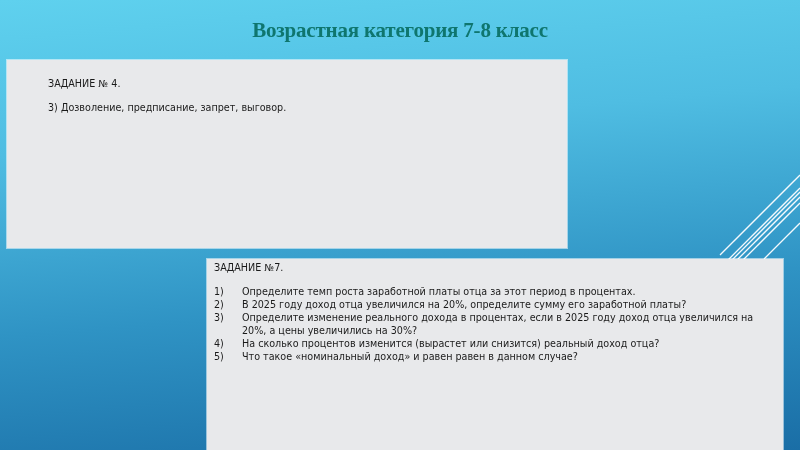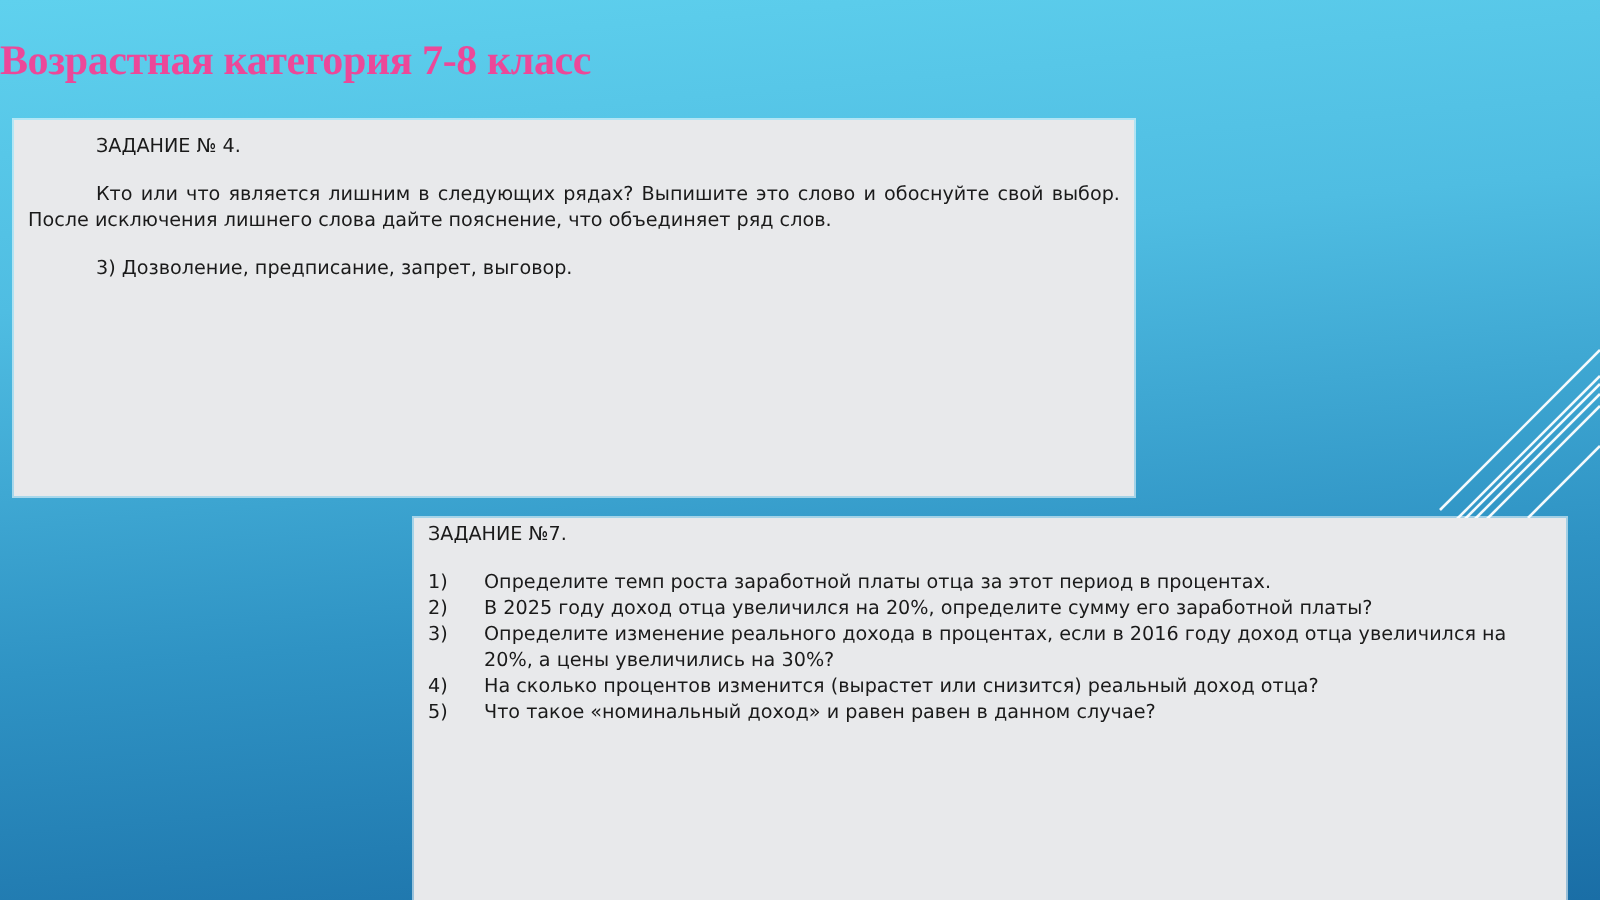--- a/index.html
+++ b/index.html
@@ -3,37 +3,37 @@
 <meta charset="utf-8">
 <style>
   html, body { margin: 0; padding: 0; }
   body {
     width: 800px; height: 450px; overflow: hidden; position: relative;
     background: linear-gradient(175deg, #5fd1ee 0%, #4fbde2 30%, #2f93c4 65%, #1a6ea6 100%);
     font-family: "DejaVu Sans", sans-serif;
   }
   .slide-title {
     position: absolute; left: 0; right: 0; top: 18px;
-    text-align: left;
+    text-align: center;
     font-family: "Liberation Serif", serif;
-    font-weight: bold; font-size: 21px; color: #ec4899;
+    font-weight: bold; font-size: 21px; color: #0f766e;
     letter-spacing: -0.2px;
   }
   .deco {
     position: absolute; right: 0; top: 150px; width: 140px; height: 140px;
   }
   .box {
     position: absolute; background: #e8e9eb;
     color: #1a1a1a; font-size: 9.6px; line-height: 1.35;
     box-shadow: 0 0 0 1px rgba(255,255,255,0.55);
   }
   .box1 { left: 7px; top: 60px; width: 546px; height: 188px; padding: 0 7px; }
   .box2 { left: 207px; top: 259px; width: 562px; height: 208px; padding: 0 7px; }
   .box p { margin: 0; text-align: justify; }
-  .b1-heading { padding-left: 34px; padding-top: 8px; }
+  .b1-heading { padding-left: 34px; padding-top: 18px; }
   .b1-intro { text-indent: 34px; margin-top: 11px !important; }
   .b1-item { text-indent: 34px; margin-top: 11px !important; }
   .b2-heading { padding-top: 3px; }
   .b2-sub { text-indent: 34px; }
   .b2-para { text-indent: 34px; margin-top: 11px !important; }
   .qlist { list-style: none; margin: 11px 0 0 0; padding: 0; }
   .qlist li { display: flex; }
   .qnum { width: 28px; flex: 0 0 28px; }
   .qtext { flex: 1; }
 </style>
@@ -50,38 +50,37 @@
       <line x1="68" y1="110" x2="140" y2="38"></line>
       <line x1="72" y1="110" x2="140" y2="42"></line>
       <line x1="77" y1="110" x2="140" y2="47"></line>
       <line x1="83" y1="110" x2="140" y2="53"></line>
       <line x1="104" y1="109" x2="140" y2="73"></line>
     </g>
   </svg>
 
   <div class="box box1">
     <p class="b1-heading">ЗАДАНИЕ № 4.</p>
-    <p class="b1-intro">Кто или что является лишним в следующих рядах? Выпишите это слово и обоснуйте свой выбор. После исключения лишнего слова дайте пояснение, что объединяет ряд слов.</p>
     <p class="b1-item">3) Дозволение, предписание, запрет, выговор.</p>
   </div>
 
   <div class="box box2">
     <p class="b2-heading">ЗАДАНИЕ №7.</p>
     <ul class="qlist">
       <li>
         <span class="qnum">1)</span>
         <span class="qtext">Определите темп роста заработной платы отца за этот период в процентах.</span>
       </li>
       <li>
         <span class="qnum">2)</span>
         <span class="qtext"> В 2025 году доход отца увеличился на 20%, определите сумму его заработной платы?</span>
       </li>
       <li>
         <span class="qnum">3)</span>
-        <span class="qtext">Определите изменение реального дохода в процентах, если в 2016 году доход отца увеличился на 20%, а цены увеличились на 30%?</span>
+        <span class="qtext">Определите изменение реального дохода в процентах, если в 2025 году доход отца увеличился на 20%, а цены увеличились на 30%?</span>
       </li>
       <li>
         <span class="qnum">4)</span>
         <span class="qtext">На сколько процентов изменится (вырастет или снизится) реальный доход отца?</span>
       </li>
       <li>
         <span class="qnum">5)</span>
         <span class="qtext">Что такое «номинальный доход» и равен равен в данном случае?</span>
       </li>
     </ul>

